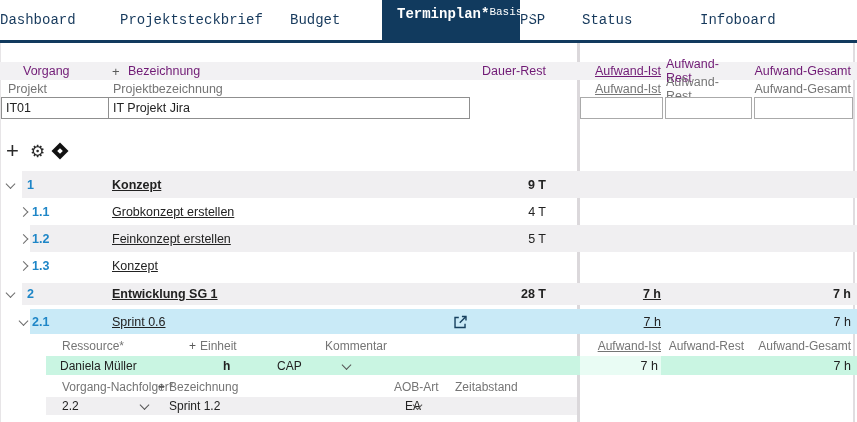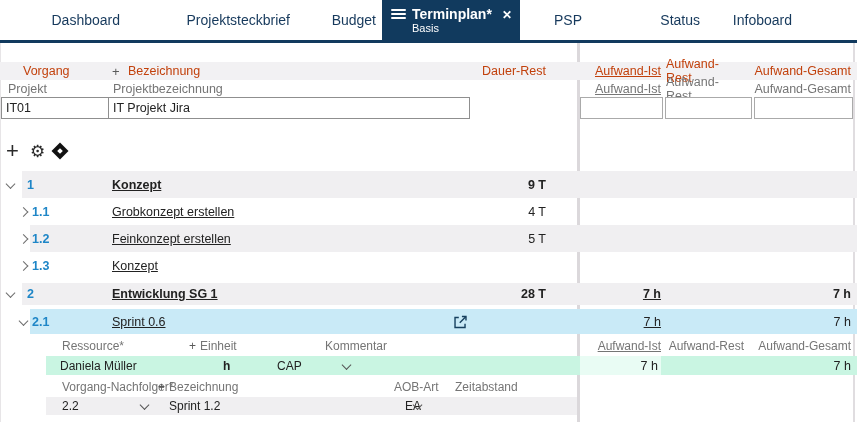--- a/index.html
+++ b/index.html
@@ -2,46 +2,46 @@
 <html><head>
 <meta charset="utf-8">
 <style>
   html,body{margin:0;padding:0;background:#fff;}
   .app{position:relative;width:857px;height:422px;overflow:hidden;
        font-family:"Liberation Sans",sans-serif;color:#222;background:#fff;}
 
   
   .tabbar{position:absolute;left:0;top:0;width:857px;height:43px;background:#fff;display:flex;}
   .navy-strip{position:absolute;left:0;top:40px;width:857px;height:3px;background:#113a5e;}
-  .tab{height:40px;display:flex;align-items:center;justify-content:flex-end;
-       color:#16395c;font-size:14px;cursor:pointer;}
+  .tab{height:40px;display:flex;align-items:center;justify-content:flex-start;
+       color:#16395c;font-size:14px;cursor:pointer;font-family:Liberation Mono, monospace;}
   .tab-dash{width:120px}.tab-steck{width:170px}.tab-budget{width:86px}
   .tab-psp{width:62px}.tab-status{width:118px}.tab-info{width:92px}
   .tab-spacer{width:6px}
   .tab.active{width:138px;height:43px;background:#113a5e;color:#fff;z-index:2;
               align-items:flex-start;padding-top:0;}
   .active-inner{display:flex;align-items:flex-start;padding-top:6px;width:100%;height:100%;box-sizing:border-box;}
   .hamburger{width:15px;margin:3px 6px 0 9px;display:inline-block;}
   .hamburger i{display:block;height:2px;background:#fff;margin-bottom:2px;border-radius:1px;}
-  .tab-title-wrap{display:flex;flex-direction:column;line-height:1.15;flex:1;}
+  .tab-title-wrap{display:flex;flex-direction:row;line-height:1.15;flex:1;}
   .tab-title{font-weight:bold;font-size:14px;}
   .tab-sub{font-size:11px;font-weight:normal;}
   .tab-close{font-size:12px;font-weight:bold;margin:2px 8px 0 4px;cursor:pointer;}
 
   
   .vline-left{position:absolute;left:0;top:43px;bottom:0;width:1px;background:#e7e5e7;}
   .vline-mid{position:absolute;left:577px;top:43px;bottom:0;width:3px;background:#dbd8db;}
   .vline-right{position:absolute;left:853px;top:43px;bottom:0;width:2px;background:#e0dde0;}
 
   
   .row{position:absolute;left:0;right:0;}
   .cell{position:absolute;top:0;bottom:0;display:flex;align-items:center;font-size:12.5px;}
   .r{justify-content:flex-end;}
   .gray-t{color:#757575;}
-  .dark-t{color:#c2410c;}
+  .dark-t{color:#701a75;}
   .b{font-weight:bold;}
 
   
   .c-dauer{left:440px;width:106px;}
   .c-ist{left:583px;width:78px;text-decoration:underline;}
   .c-rest{left:666px;width:78px;}
   .c-ges{left:746px;width:105px;}
 
   
   .hdr-row{top:62px;height:18px;background:#f2f1f3;}

